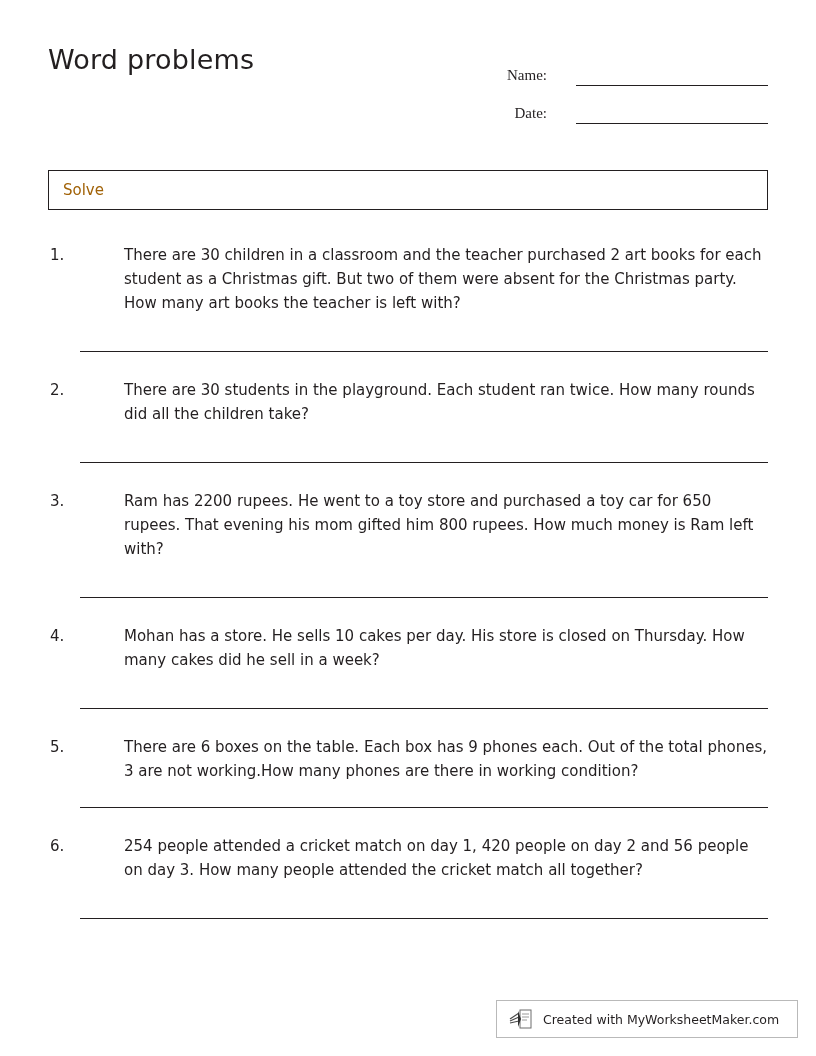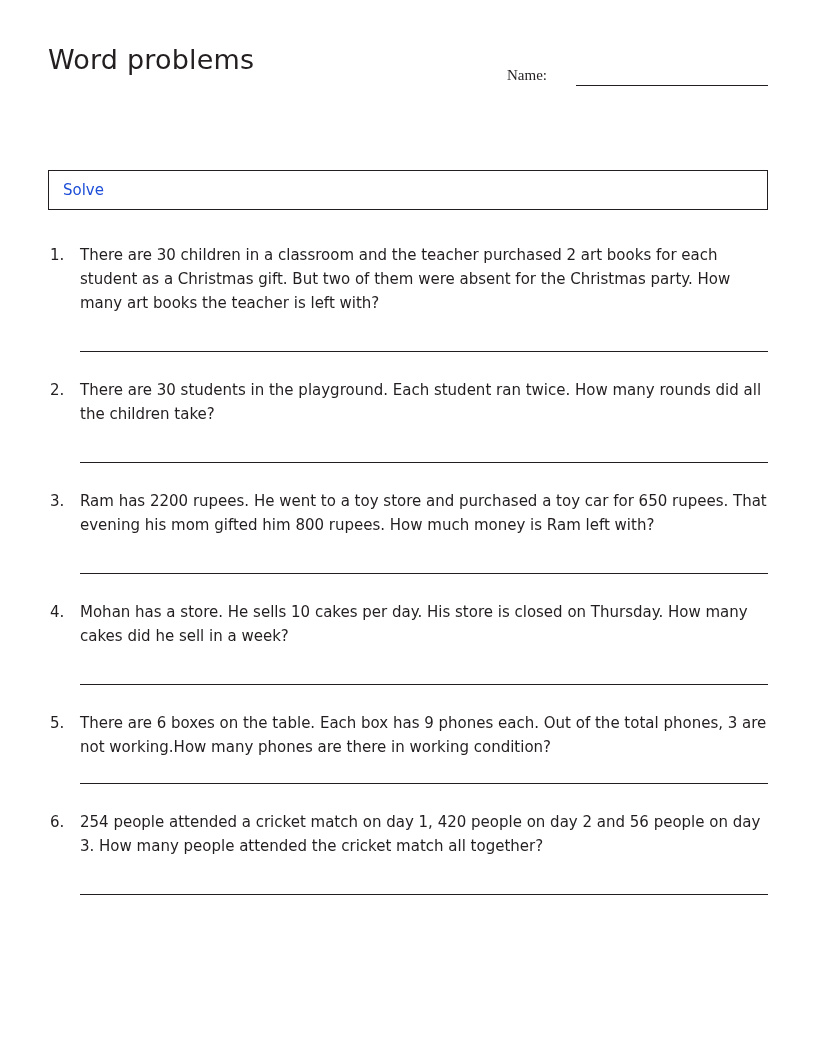--- a/index.html
+++ b/index.html
@@ -75,21 +75,21 @@
     right: 48px;
     height: 40px;
     border: 1px solid #231f20;
     box-sizing: border-box;
     display: flex;
     align-items: center;
   }
   .instruction-text {
     padding-left: 14px;
     font-size: 15px;
-    color: #1d4ed8;
+    color: #a16207;
   }
 
   
   .problems {
     position: absolute;
     left: 48px;
     top: 243px;
     right: 48px;
   }
   .problem {
@@ -108,20 +108,21 @@
     color: #231f20;
     text-align: left;
     padding-left: 2px;
     box-sizing: border-box;
   }
   .problem-text {
     flex: 1 1 auto;
     font-size: 15px;
     line-height: 24px;
     color: #231f20;
+    margin-left: 44px;
   }
   .answer-rule {
     margin-left: 32px;
     border-top: 1.6px solid #231f20;
   }
   .sp-3 { height: 36px; }
   .sp-2 { height: 24px; }
   .sp-gap { height: 26px; }
 
   
@@ -157,20 +158,24 @@
 <div class="page">
 
   <div class="header">
     <div class="title">Word problems</div>
 
     <div class="name-date">
       <div class="nd-row">
         <span class="nd-label">Name:</span>
         <span class="nd-line"></span>
       </div>
+      <div class="nd-row">
+        <span class="nd-label">Date:</span>
+        <span class="nd-line"></span>
+      </div>
     </div>
   </div>
 
   <div class="instruction-box">
     <span class="instruction-text">Solve</span>
   </div>
 
   <div class="problems">
 
     <div class="problem">
@@ -227,14 +232,29 @@
       <div class="problem-body">
         <div class="problem-num">6.</div>
         <div class="problem-text">254 people attended a cricket match on day 1, 420 people on day 2 and 56 people on day 3. How many people attended the cricket match all together?</div>
       </div>
       <div class="sp-3"></div>
       <div class="answer-rule"></div>
     </div>
 
   </div>
 
+  <div class="footer-badge">
+    <span class="badge-icon">
+      <svg width="26" height="22" viewBox="0 0 26 22" xmlns="http://www.w3.org/2000/svg">
+        <rect x="11" y="2" width="11" height="18" fill="#ffffff" stroke="#6d6d6d" stroke-width="1"></rect>
+        <line x1="13" y1="6" x2="20" y2="6" stroke="#9a9a9a" stroke-width="1"></line>
+        <line x1="13" y1="9" x2="20" y2="9" stroke="#9a9a9a" stroke-width="1"></line>
+        <line x1="13" y1="12" x2="18" y2="12" stroke="#9a9a9a" stroke-width="1"></line>
+        <line x1="1" y1="11" x2="10" y2="5" stroke="#4a4a4a" stroke-width="1.2"></line>
+        <line x1="1" y1="13" x2="10" y2="9" stroke="#4a4a4a" stroke-width="1.2"></line>
+        <line x1="1" y1="15" x2="10" y2="13" stroke="#4a4a4a" stroke-width="1.2"></line>
+        <polygon points="9,3 12,11 9,19" fill="#2f2f2f"></polygon>
+      </svg>
+    </span>
+    <span class="badge-text">Created with MyWorksheetMaker.com</span>
+  </div>
 
 </div>
 
 </body></html>

